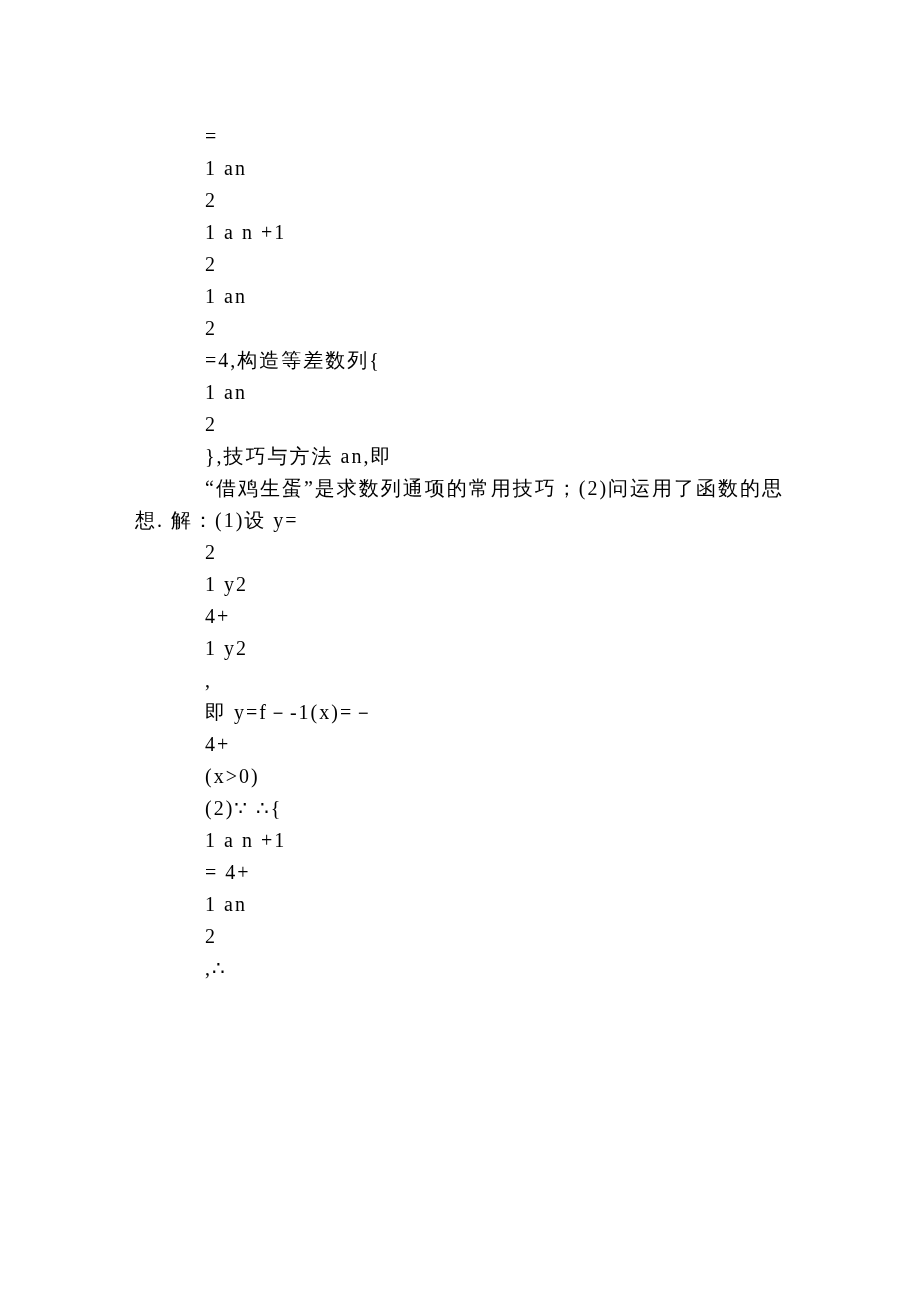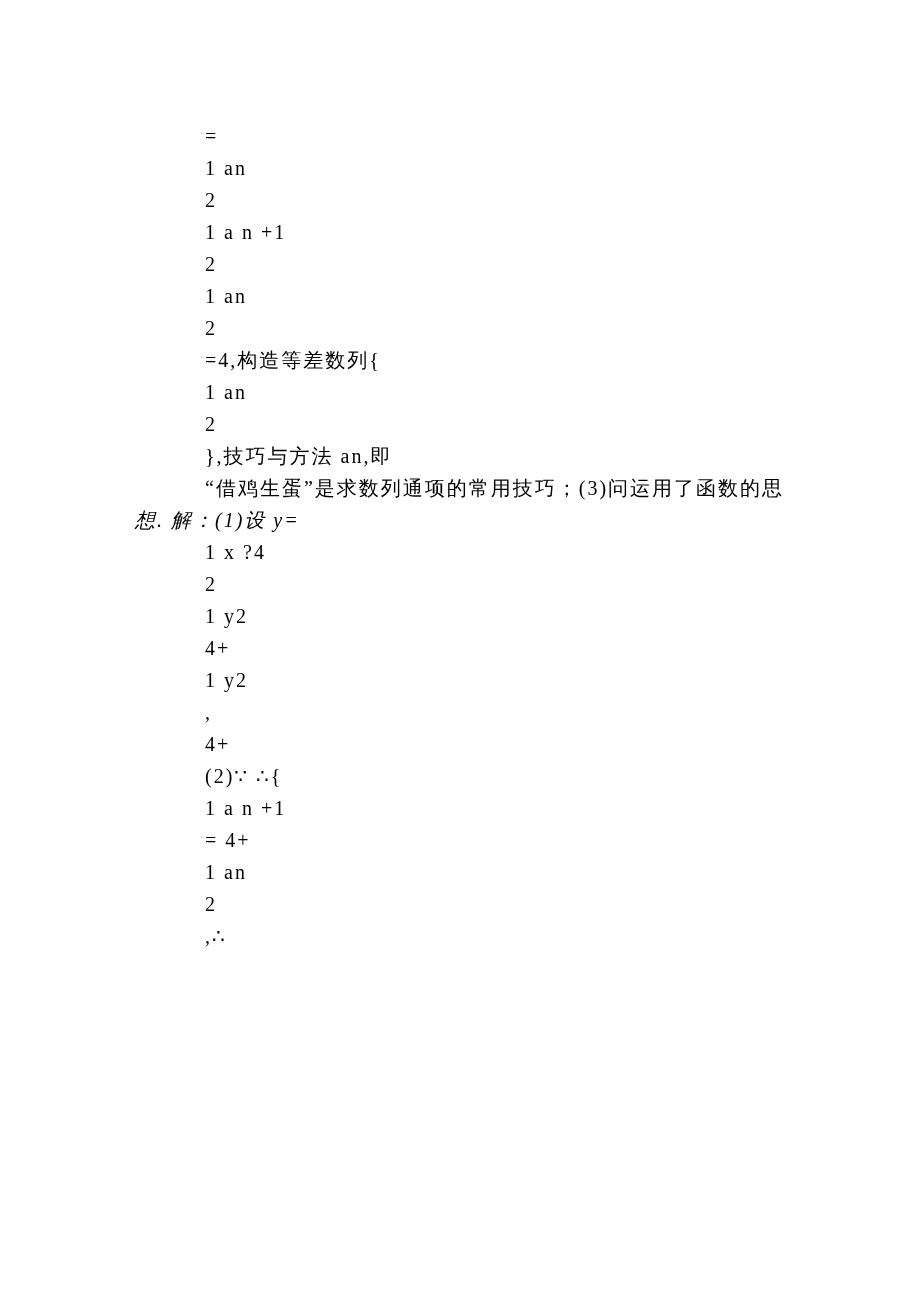--- a/index.html
+++ b/index.html
@@ -21,46 +21,46 @@
     padding-left: 205px;
     padding-right: 120px;
     white-space: pre-wrap;
     letter-spacing: 2px;
   }
   .line-out {
     padding-left: 135px;
     padding-right: 120px;
     white-space: pre-wrap;
     letter-spacing: 2px;
-    font-style: italic;
   }
 </style>
 </head>
 <body>
 
 <div class="page" id="page-root">
     <div class="line">=</div>
     <div class="line">1 an</div>
     <div class="line">2</div>
     <div class="line">1 a n +1</div>
     <div class="line">2</div>
     <div class="line">1 an</div>
     <div class="line">2</div>
     <div class="line">=4,构造等差数列{</div>
     <div class="line">1 an</div>
     <div class="line">2</div>
     <div class="line">},技巧与方法 an,即</div>
-    <div class="line">“借鸡生蛋”是求数列通项的常用技巧；(3)问运用了函数的思</div>
+    <div class="line">“借鸡生蛋”是求数列通项的常用技巧；(2)问运用了函数的思</div>
     <div class="line-out">想. 解：(1)设 y=</div>
-    <div class="line">1 x ?4</div>
     <div class="line">2</div>
     <div class="line">1 y2</div>
     <div class="line">4+</div>
     <div class="line">1 y2</div>
     <div class="line">,</div>
+    <div class="line">即 y=f－-1(x)=－</div>
     <div class="line">4+</div>
+    <div class="line">(x&gt;0)</div>
     <div class="line">(2)∵ ∴{</div>
     <div class="line">1 a n +1</div>
     <div class="line">= 4+</div>
     <div class="line">1 an</div>
     <div class="line">2</div>
     <div class="line">,∴</div>
   </div>
 
 </body></html>

